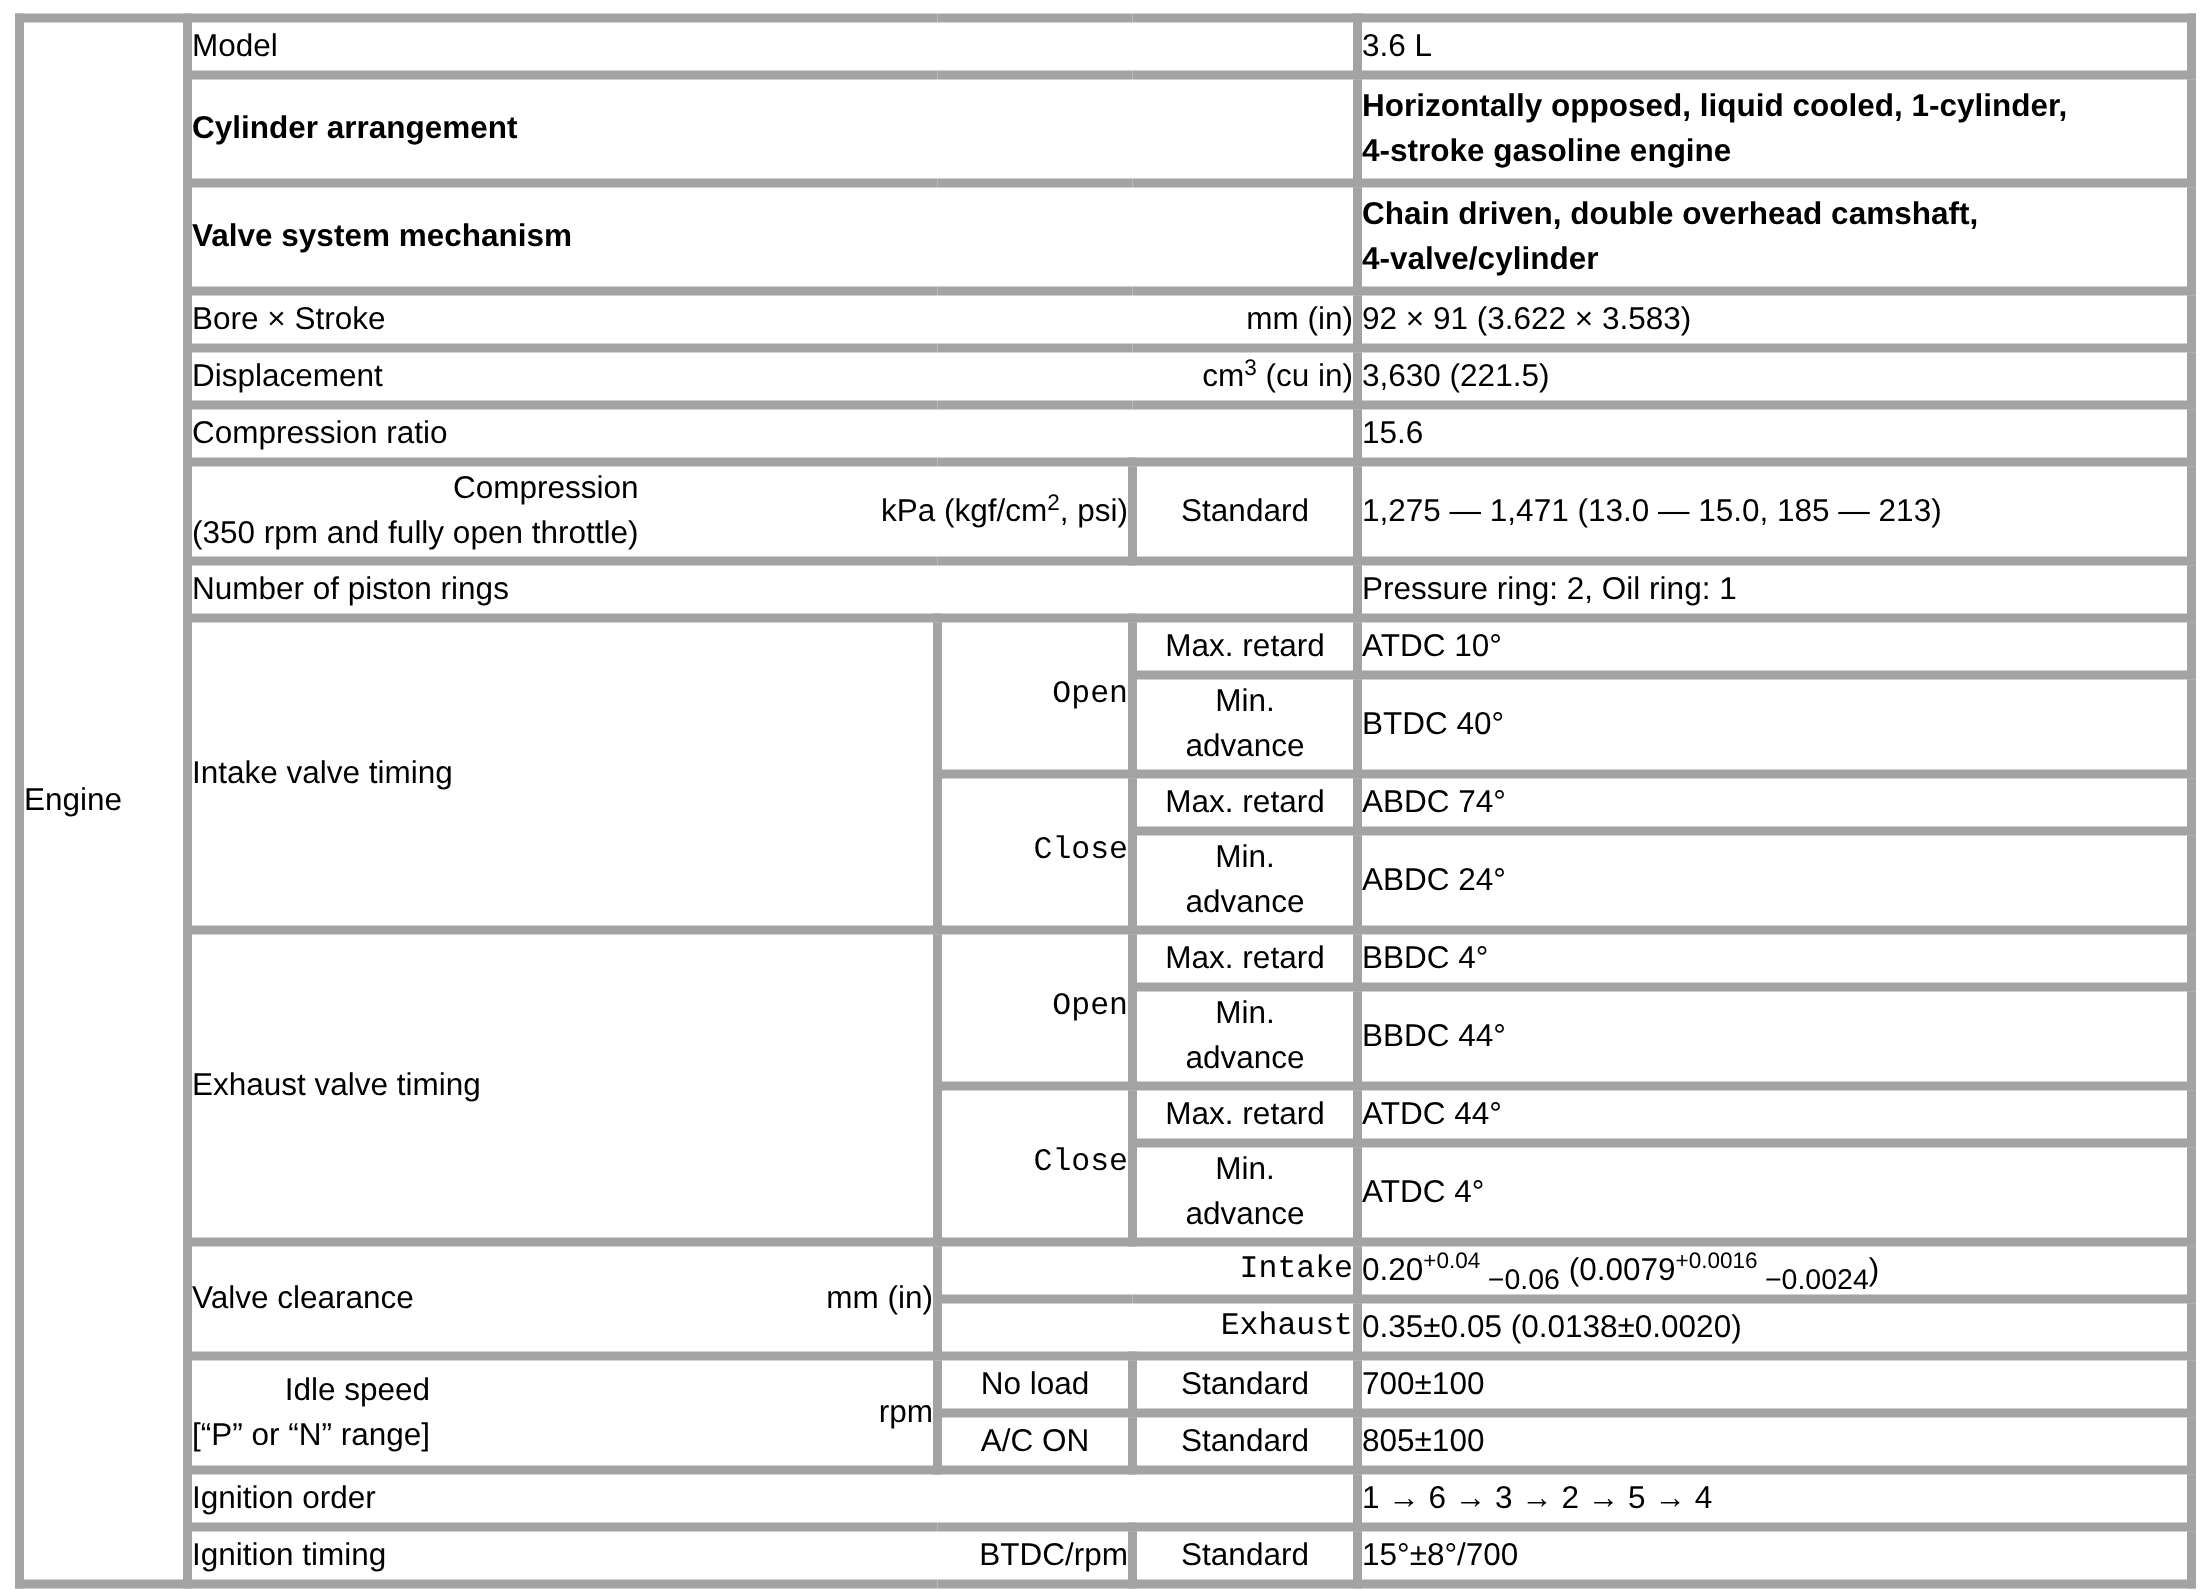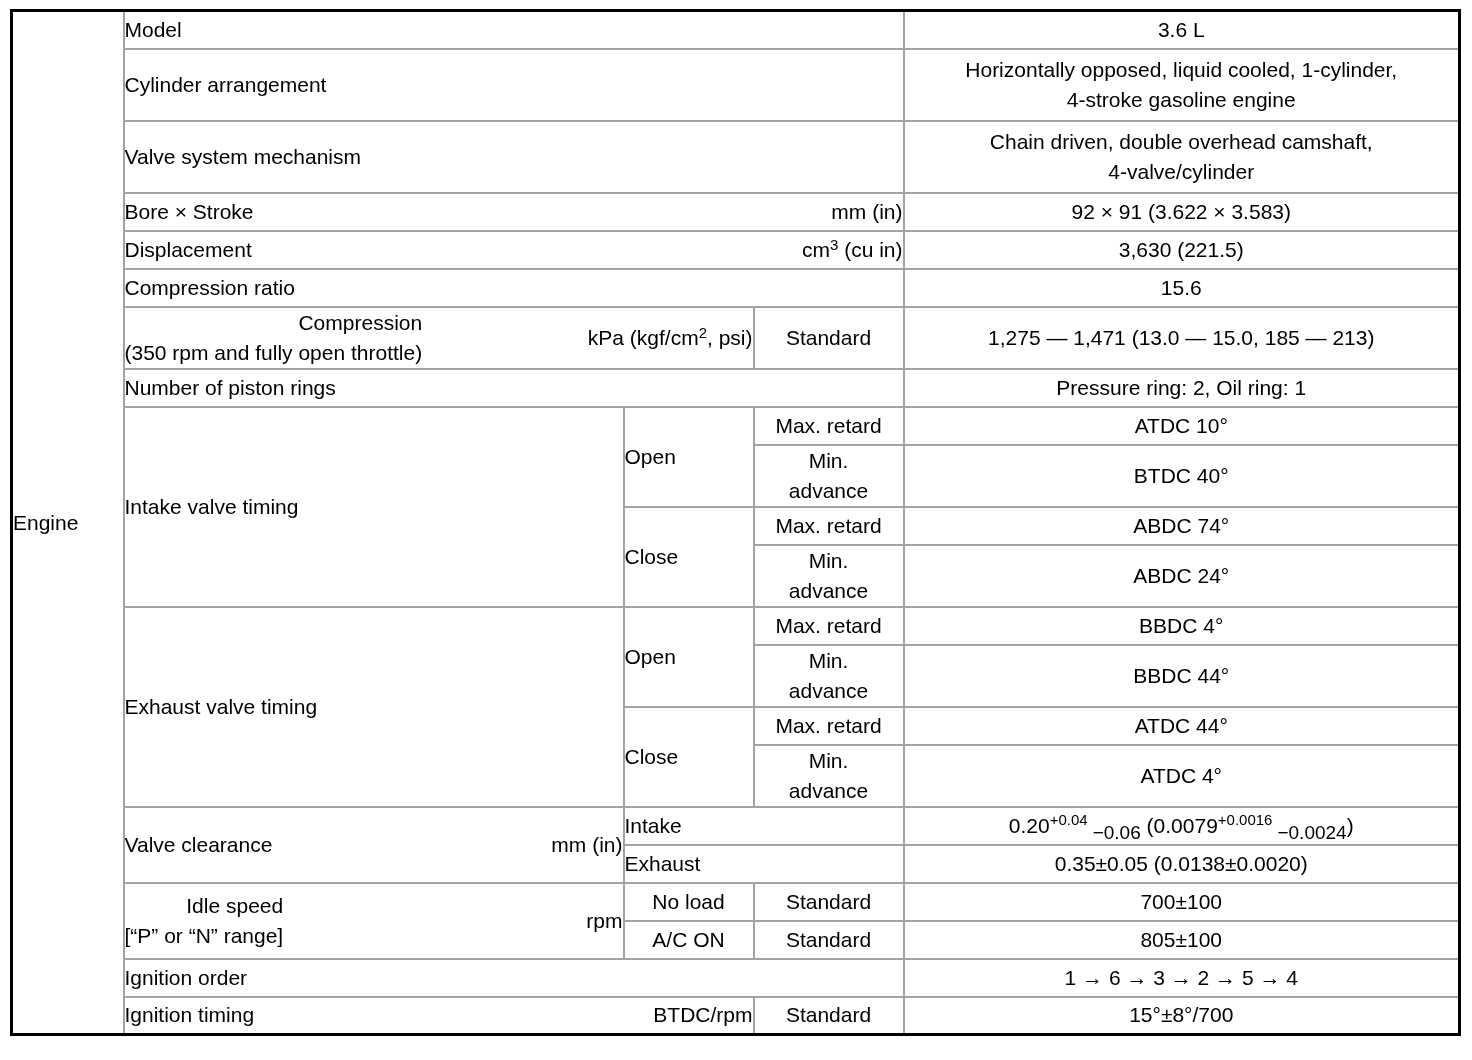--- a/index.html
+++ b/index.html
@@ -16,45 +16,45 @@
     box-sizing: border-box;
     padding: 9px 0 0 10px;
   }
   table.spec {
     border-collapse: collapse;
     table-layout: fixed;
     width: 1448px;
     border: 3px solid #000;
   }
   table.spec td {
-    border: 2px solid #a3a3a3;
+    border: 6px solid #a3a3a3;
     font-size: 21px;
     line-height: 30px;
     vertical-align: middle;
     overflow: hidden;
     padding: 0;
   }
   
   tr.h38 { height: 38px; }
   tr.h66 { height: 54px; }
-  tr.h68 { height: 72px; }
+  tr.h68 { height: 72px; font-weight: bold; }
 
   td.engine-col {
   }
   td.lbl {
     text-align: left;
     padding: 0 10px 0 13px;
   }
   td.val {
-    text-align: center;
     padding: 0 4px;
   }
   td.sub-left {
-    text-align: left;
+    text-align: right;
     padding: 0 4px 0 14px;
+    font-family: Liberation Mono, monospace;
   }
   td.sub-ctr {
     text-align: center;
     padding: 0 2px;
   }
   .lu {
     display: flex;
     justify-content: space-between;
     align-items: center;
     width: 100%;

